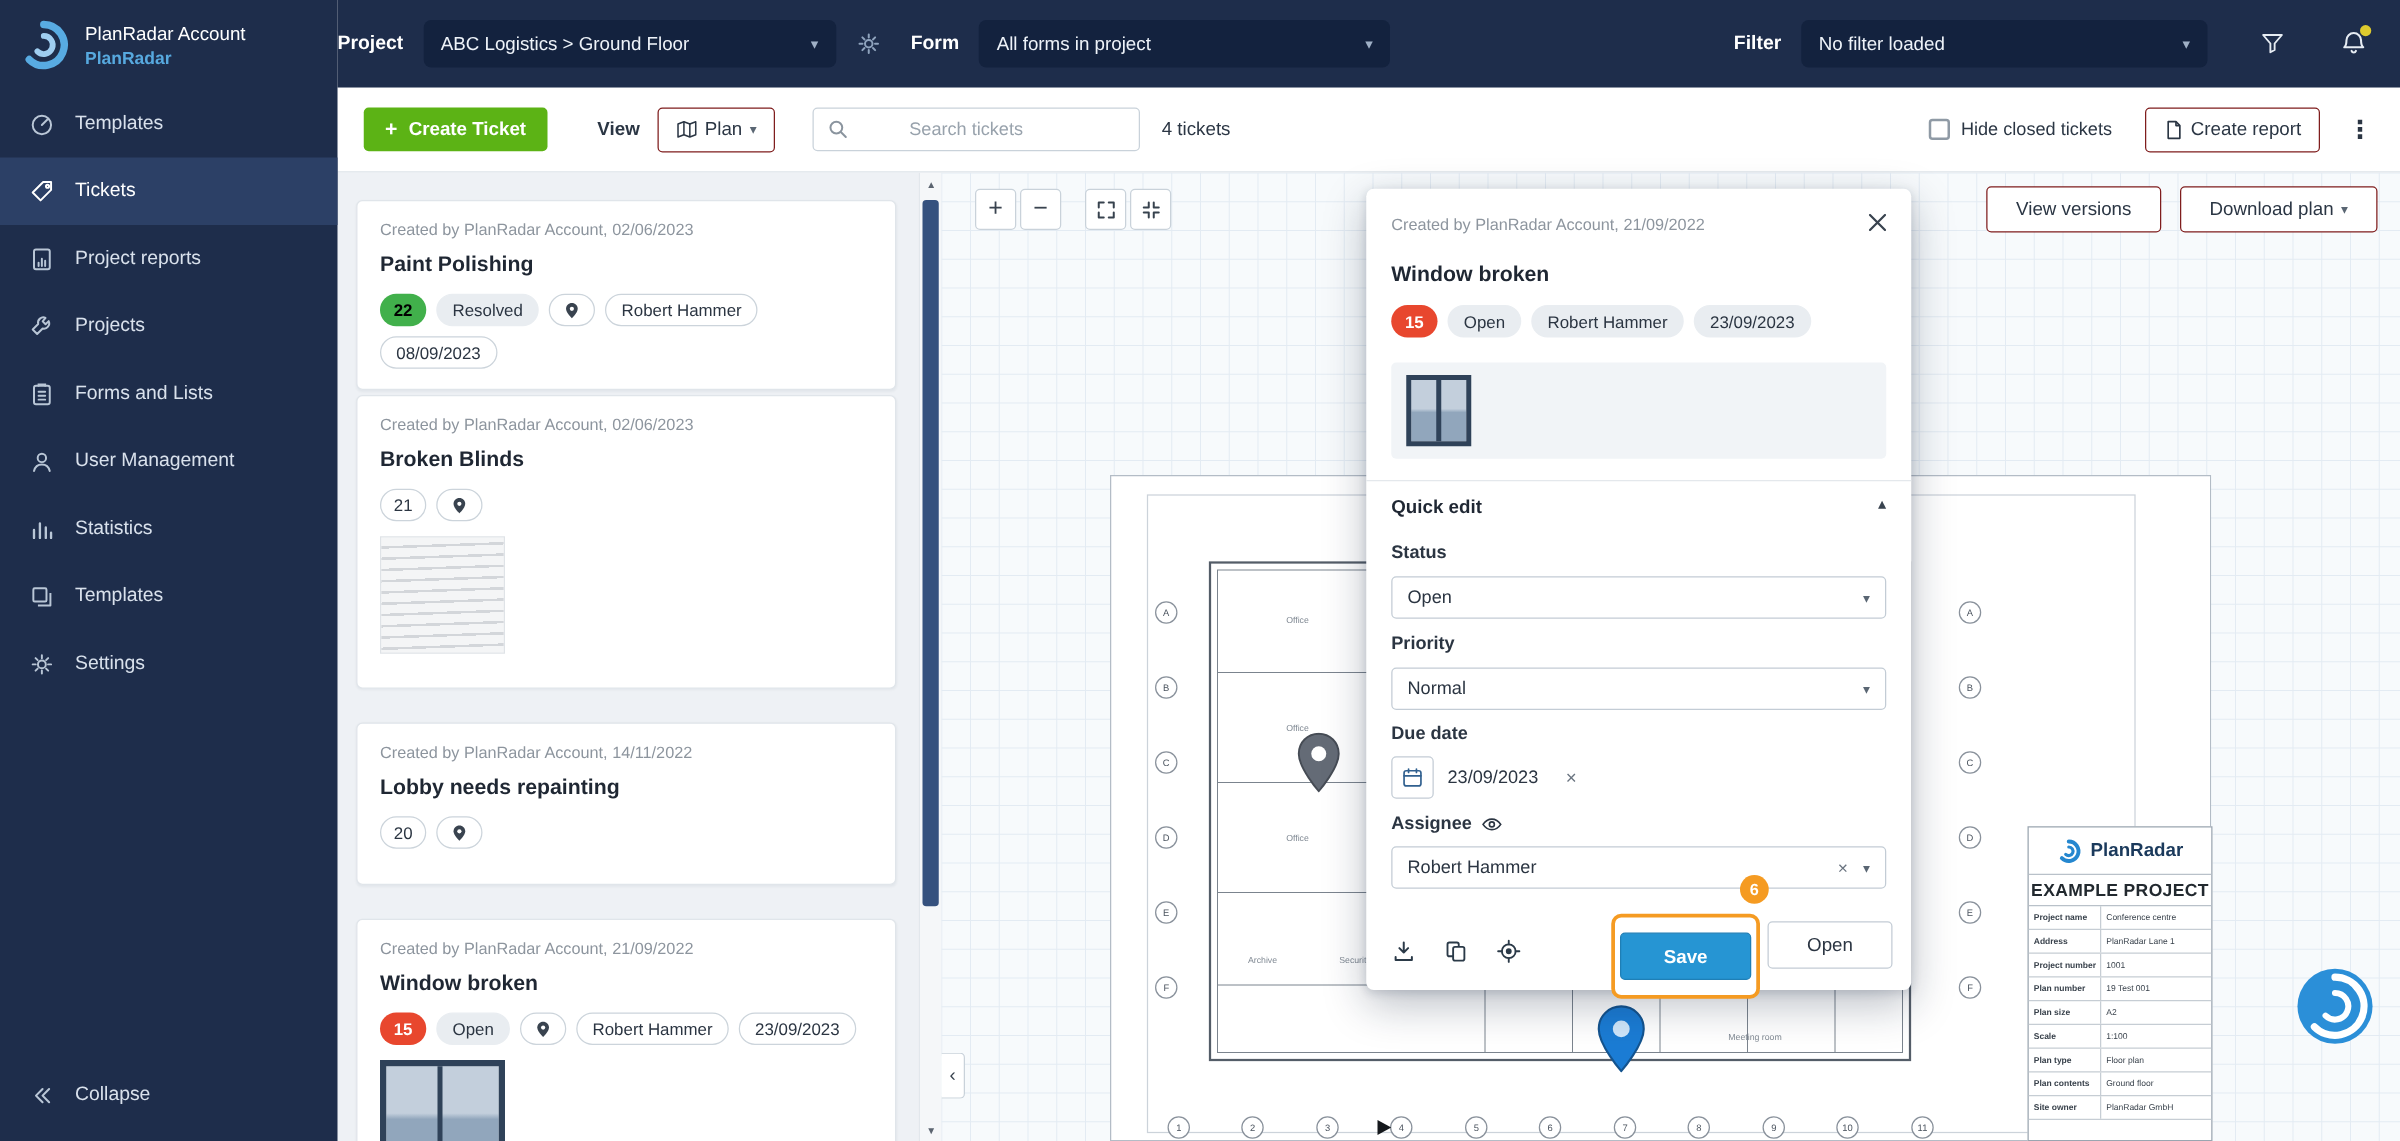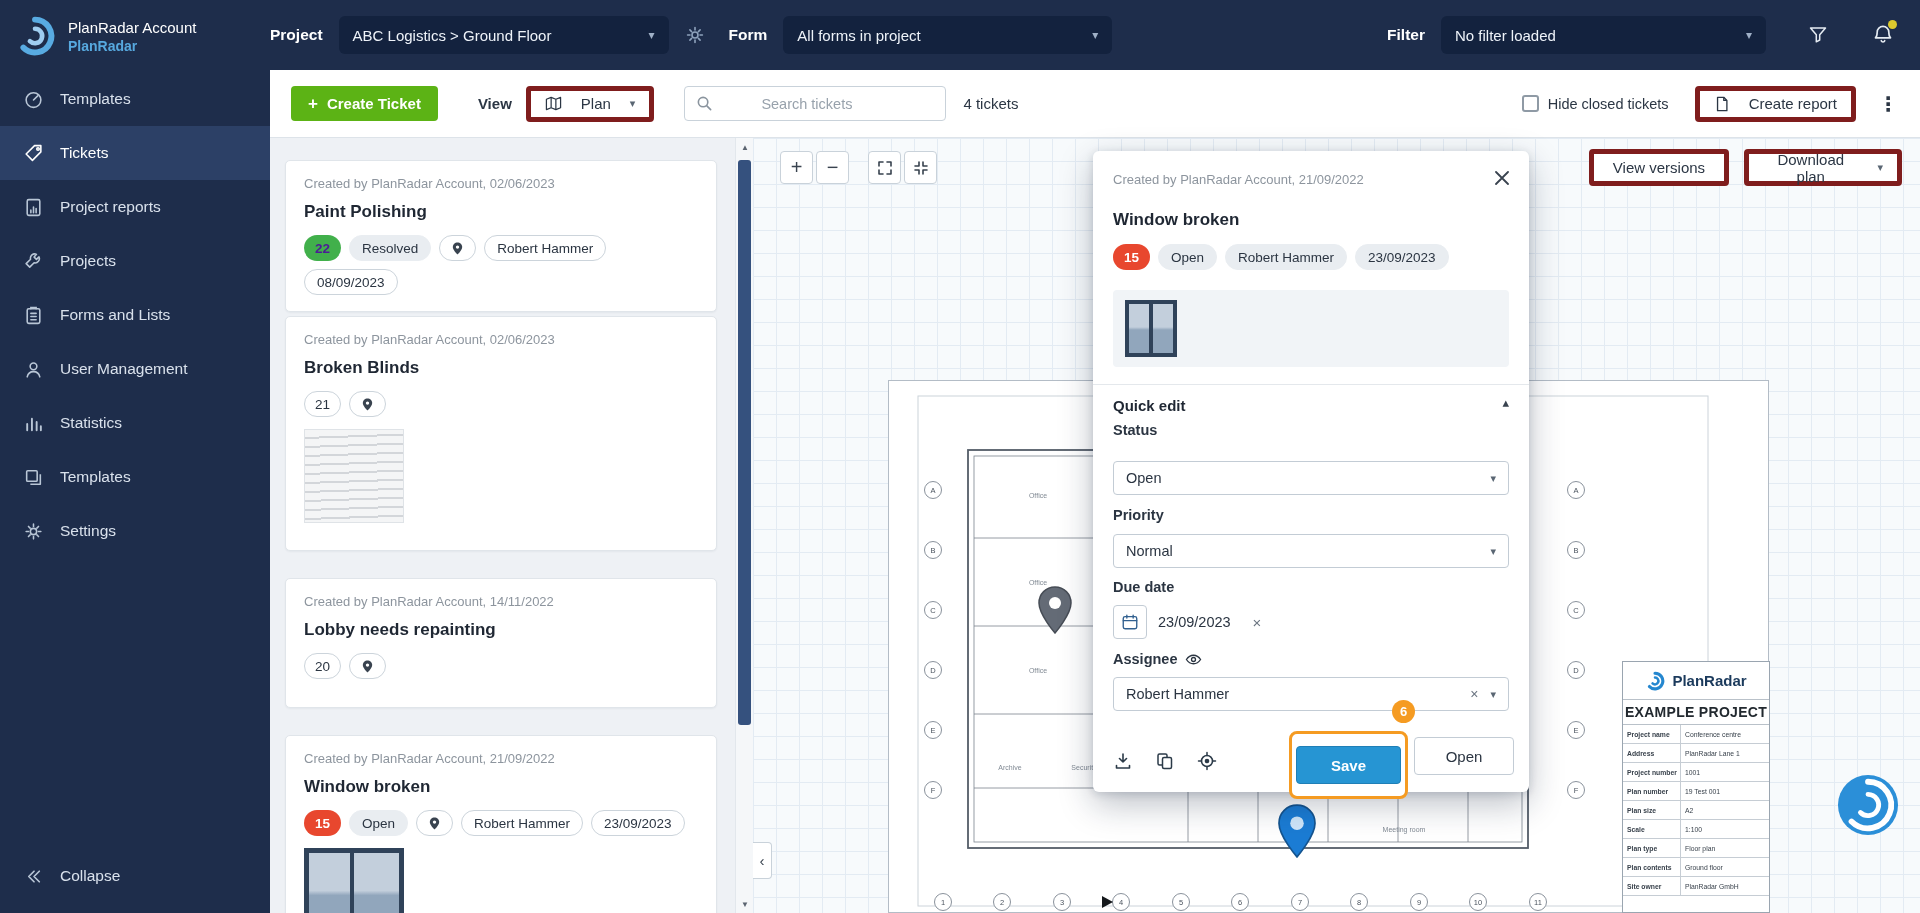--- a/index.html
+++ b/index.html
@@ -27,22 +27,22 @@
                padding:0 14px; font-size:15px; color:#eef3f9; cursor:pointer; }
   .tb-caret { margin-left:auto; color:#9fb0c6; font-size:12px; padding-left:12px; }
   .bell-wrap { position:relative; }
   .bell-dot { position:absolute; right:-3px; top:-4px; width:9px; height:9px; border-radius:50%; background:#ddca2e; }
 
   
   .toolbar { position:absolute; left:270px; right:0; top:70px; height:68px; background:#fff;
              border-bottom:1px solid #dde3e9; display:flex; align-items:center; z-index:20; }
   .btn-green { height:35px; background:#5cb315; color:#fff; border:none; border-radius:4px; display:flex;
                align-items:center; gap:9px; padding:0 17px; font-size:15px; font-weight:bold; cursor:pointer; font-family:inherit;}
-  .btn-white { height:36px; background:#fff; border:5px solid #7f1d1d; border-radius:4px; display:flex;
-               align-items:center; gap:19px; padding:0 14px; font-size:15px; color:#2b3644; cursor:pointer; font-family:inherit;}
+  .btn-white { height:36px; background:#fff; border:1px solid #7f1d1d; border-radius:4px; display:flex;
+               align-items:center; gap:6px; padding:0 14px; font-size:15px; color:#2b3644; cursor:pointer; font-family:inherit;}
   .caret-dark { color:#5a6673; font-size:11px; }
   .search-box { width:262px; height:35px; border:1px solid #c9d2da; border-radius:4px; display:flex;
                 align-items:center; padding:0 11px; gap:8px; background:#fff; }
   .search-box input { border:none; outline:none; font-size:14.5px; flex:1; color:#2b3644; font-family:inherit; background:transparent;margin-left:40px; }
   .search-box input::placeholder { color:#98a2ac; }
   .count-text { font-size:15px; color:#2b3644; }
   .cbx { width:17px; height:17px; border:2px solid #8f9aa5; border-radius:3px; background:#fff; display:inline-block; }
   .cbx-row { display:flex; align-items:center; gap:9px; font-size:14.5px; color:#2b3644; cursor:pointer; }
   .more-dots { font-size:20px; color:#2b3644; font-weight:bold; padding:4px 8px; cursor:pointer; }
 
@@ -52,21 +52,21 @@
           padding:15px 18px; box-shadow:0 1px 2px rgba(25,40,60,.05); cursor:pointer; }
   .card.c1 { top:22px;  height:152px; }
   .card.c2 { top:178px; height:235px; }
   .card.c3 { top:440px; height:130px; }
   .card.c4 { top:597px; height:250px; }
   .created { font-size:13px; color:#8d959e; }
   .t-title { font-size:17px; font-weight:bold; color:#1f2733; margin-top:11px; }
   .badges { display:flex; gap:8px; margin-top:13px; align-items:center; flex-wrap:wrap; }
   .pill { min-width:37px; height:26px; border-radius:13px; display:flex; align-items:center; justify-content:center;
           font-size:13.5px; font-weight:bold; padding:0 10px; }
-  .pill.green { background:#41b04b; color:#4c1d95; }
+  .pill.green { background:#41b04b; color:#000000; }
   .pill.red { background:#e8472e; color:#fff; }
   .pill.neutral { background:#fff; border:1px solid #ccd4db; color:#2b3542; font-weight:normal; }
   .chip { height:26px; border:1px solid #ccd4db; border-radius:13px; background:#fff; display:flex;
           align-items:center; padding:0 12px; font-size:13.5px; color:#2b3542; }
   .chip.status { background:#e9edf1; border-color:#e9edf1; }
   .chip.iconchip { width:37px; padding:0; justify-content:center; }
   .thumb { margin-top:12px; }
   .photo-blinds { width:100px; height:94px; background:repeating-linear-gradient(178deg,#f4f5f6 0 7px,#d3d6da 7px 9px);
                   border:1px solid #dfe3e7; }
   .photo-window { position:relative; background:linear-gradient(180deg,#c3cfdc 0 47%,#91a6bc 53% 100%); border:5px solid #2f4259; }
@@ -607,21 +607,21 @@
   </div>
 
   <div class="p-band">
     <div class="p-photo photo-window"></div>
   </div>
 
   <div class="p-divider"></div>
   <div class="p-quick">Quick edit</div>
   <span class="p-chevup">▴</span>
 
-  <div class="p-label" style="top:271px;">Status</div>
+  <div class="p-label" style="top:283px;">Status</div>
   <div class="p-select" style="top:310px;">
     <span>Open</span>
     <span class="sel-x" style="visibility:hidden;">×</span>
     <span class="sel-caret">▾</span>
   </div>
 
   <div class="p-label" style="top:356px;">Priority</div>
   <div class="p-select" style="top:383px;">
     <span>Normal</span>
     <span class="sel-x" style="visibility:hidden;">×</span>

